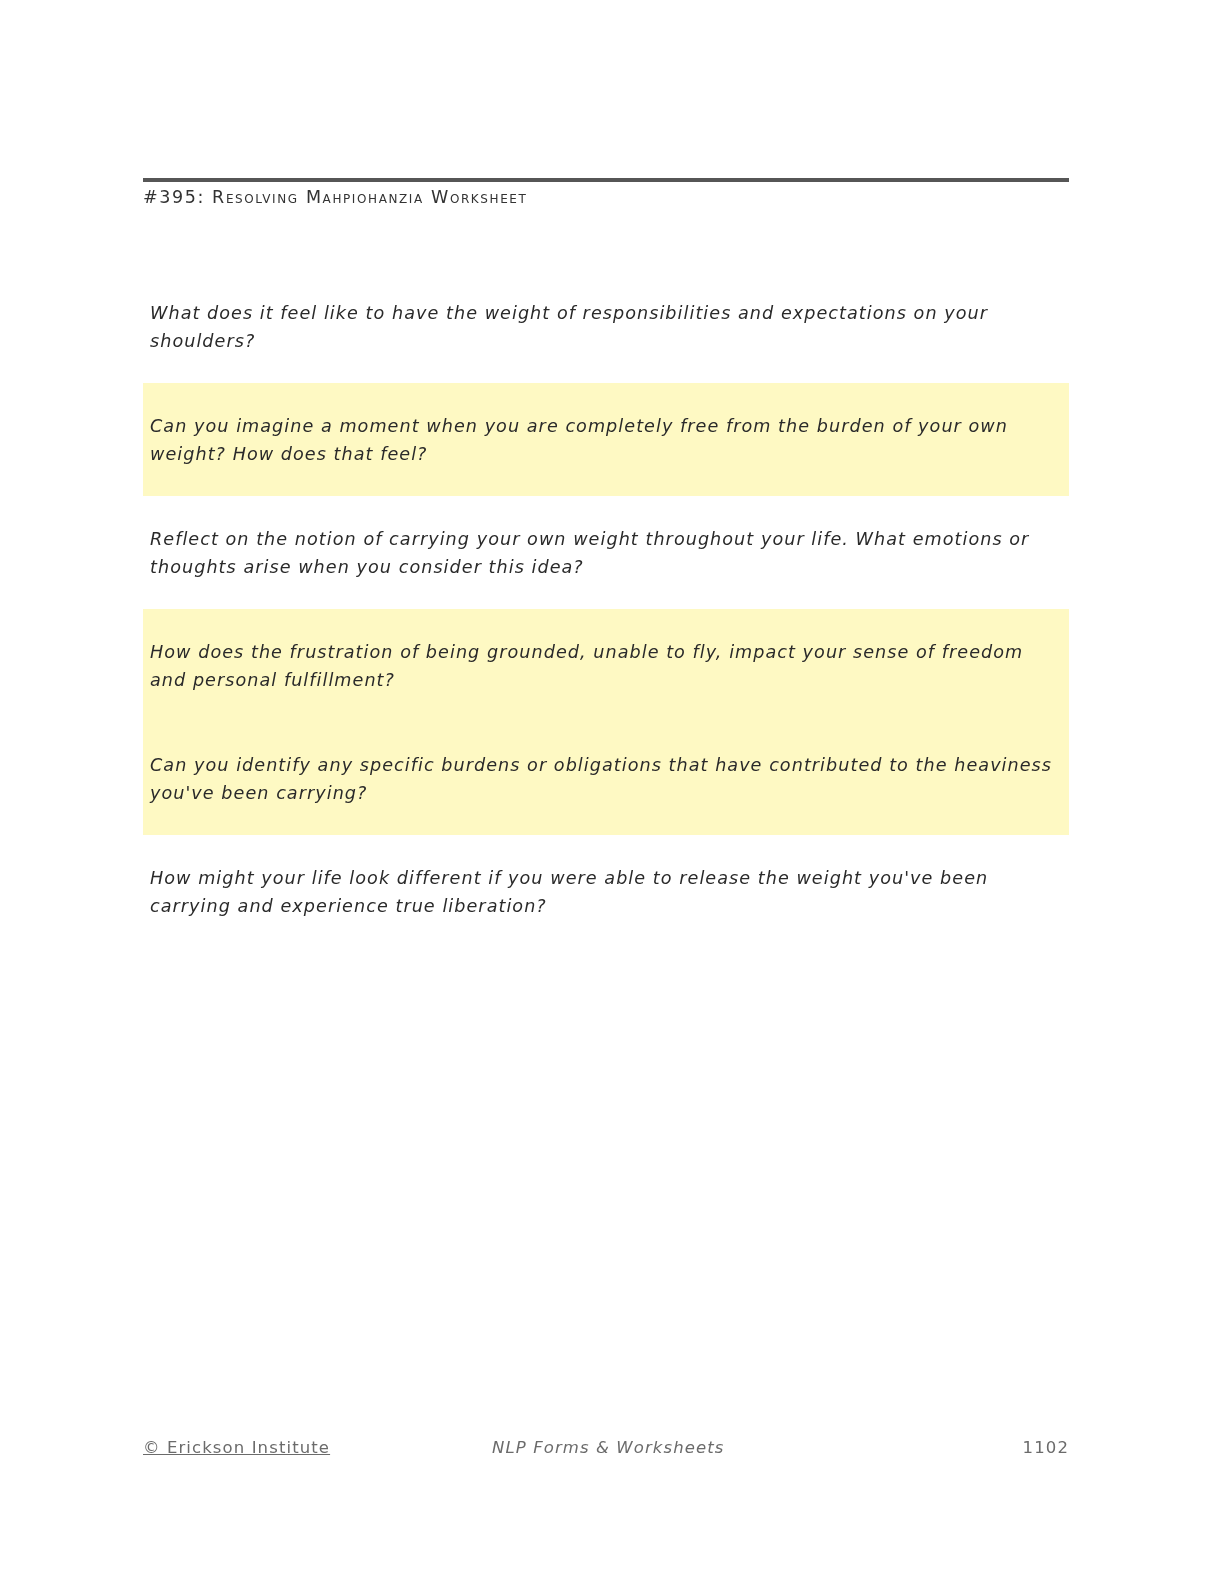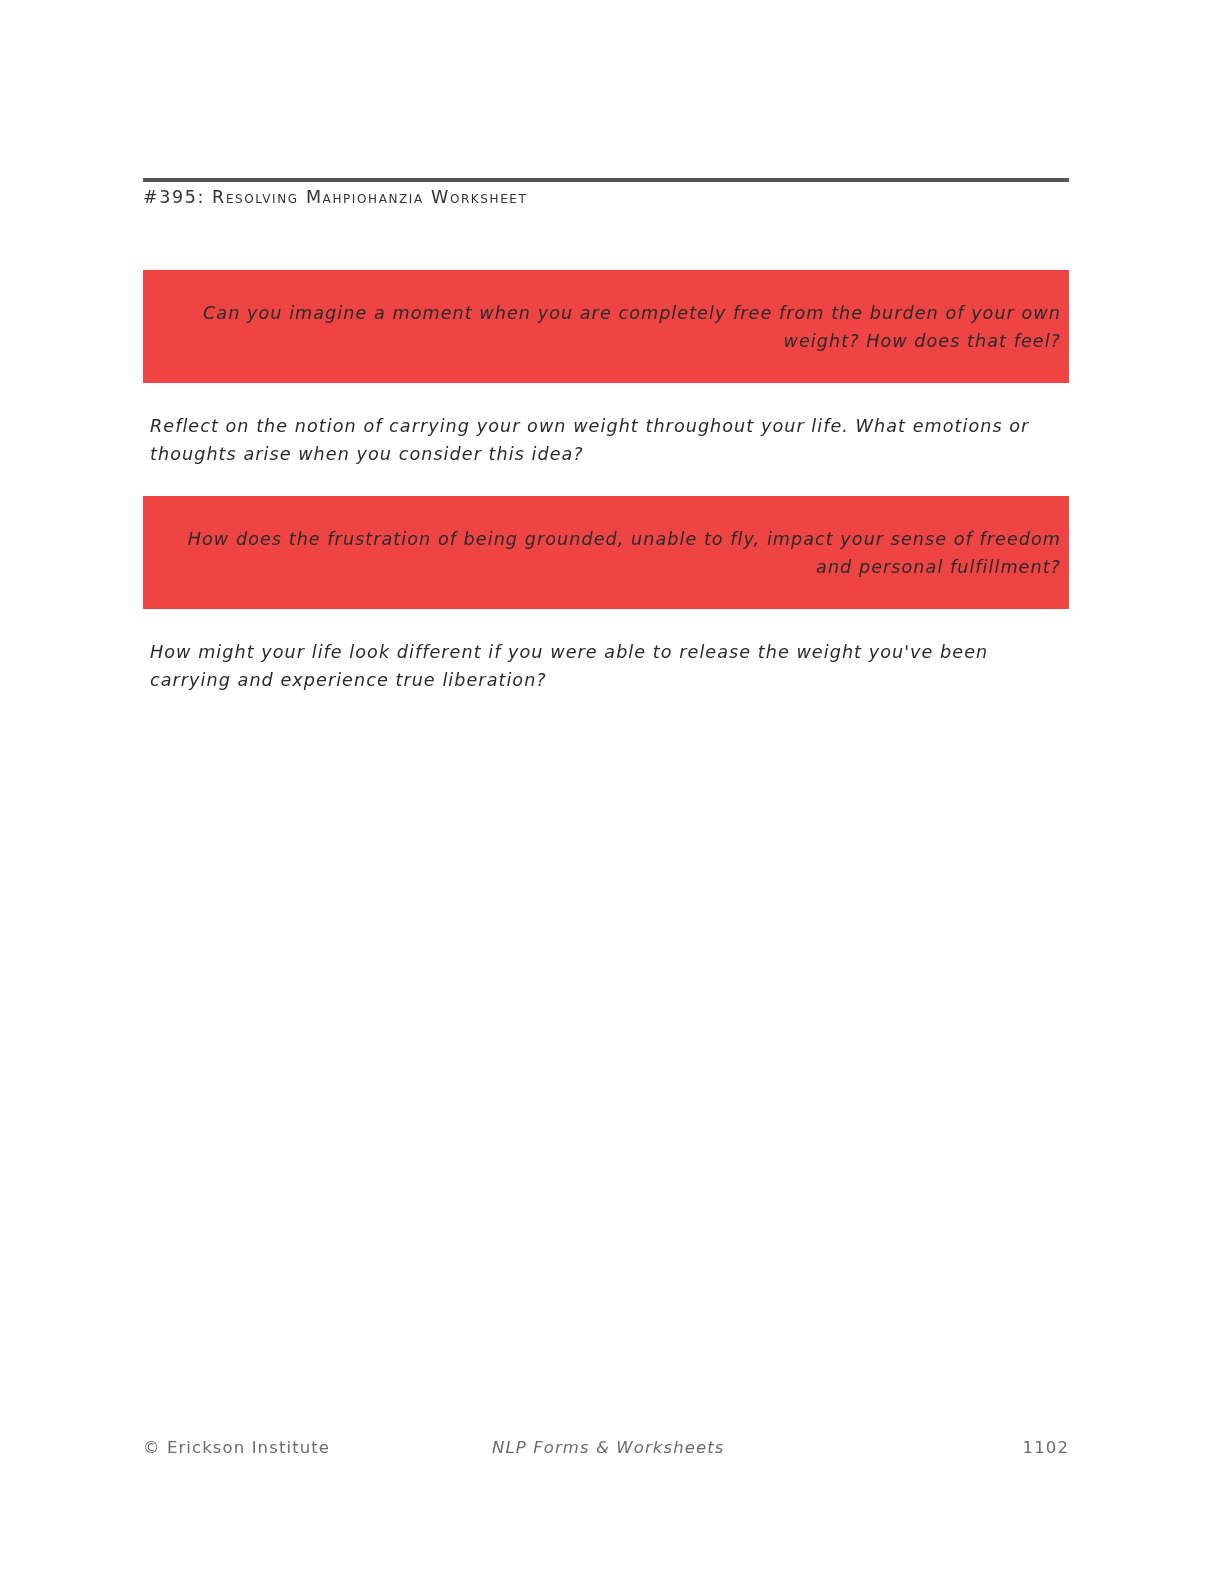--- a/index.html
+++ b/index.html
@@ -47,62 +47,67 @@
       top: 270px;
       width: 926px;
     }
     .question-row {
       box-sizing: border-box;
       width: 926px;
       height: 113px;
       padding: 29px 8px 0 7px;
     }
     .question-row.shaded {
-      background: #ef4444;
-      text-align: right;
+      background: #fef9c3;
     }
     .question-text {
       font-style: italic;
       font-size: 17.6px;
       line-height: 28px;
       letter-spacing: 1.05px;
       color: #2a2a2a;
       margin: 0;
     }
     .footer {
       position: absolute;
       left: 0;
       top: 1437px;
       width: 926px;
       height: 24px;
       font-size: 16.5px;
       letter-spacing: 1.1px;
       color: #6b6b6b;
       line-height: 22px;
     }
-    .footer-left { position: absolute; left: 0; top: 0; white-space: nowrap; }
+    .footer-left { position: absolute; left: 0; top: 0; white-space: nowrap; text-decoration: underline; }
     .footer-center { position: absolute; left: 349px; top: 0; white-space: nowrap; font-style: italic; }
     .footer-right { position: absolute; right: 0; top: 0; white-space: nowrap; }
   </style>
 </head>
 <body>
 
 <div class="page">
   <div class="header-rule"></div>
   <div class="header-title">#395: Resolving Mahpiohanzia Worksheet</div>
 
   <div class="question-list">
+    <div class="question-row">
+      <p class="question-text">What does it feel like to have the weight of responsibilities and expectations on your shoulders?</p>
+    </div>
     <div class="question-row shaded">
       <p class="question-text">Can you imagine a moment when you are completely free from the burden of your own weight? How does that feel?</p>
     </div>
     <div class="question-row">
       <p class="question-text">Reflect on the notion of carrying your own weight throughout your life. What emotions or thoughts arise when you consider this idea?</p>
     </div>
     <div class="question-row shaded">
       <p class="question-text">How does the frustration of being grounded, unable to fly, impact your sense of freedom and personal fulfillment?</p>
+    </div>
+    <div class="question-row shaded">
+      <p class="question-text">Can you identify any specific burdens or obligations that have contributed to the heaviness you've been carrying?</p>
     </div>
     <div class="question-row">
       <p class="question-text">How might your life look different if you were able to release the weight you've been carrying and experience true liberation?</p>
     </div>
   </div>
 
   <div class="footer">
     <span class="footer-left">© Erickson Institute</span>
     <span class="footer-center">NLP Forms &amp; Worksheets</span>
     <span class="footer-right">1102</span>

